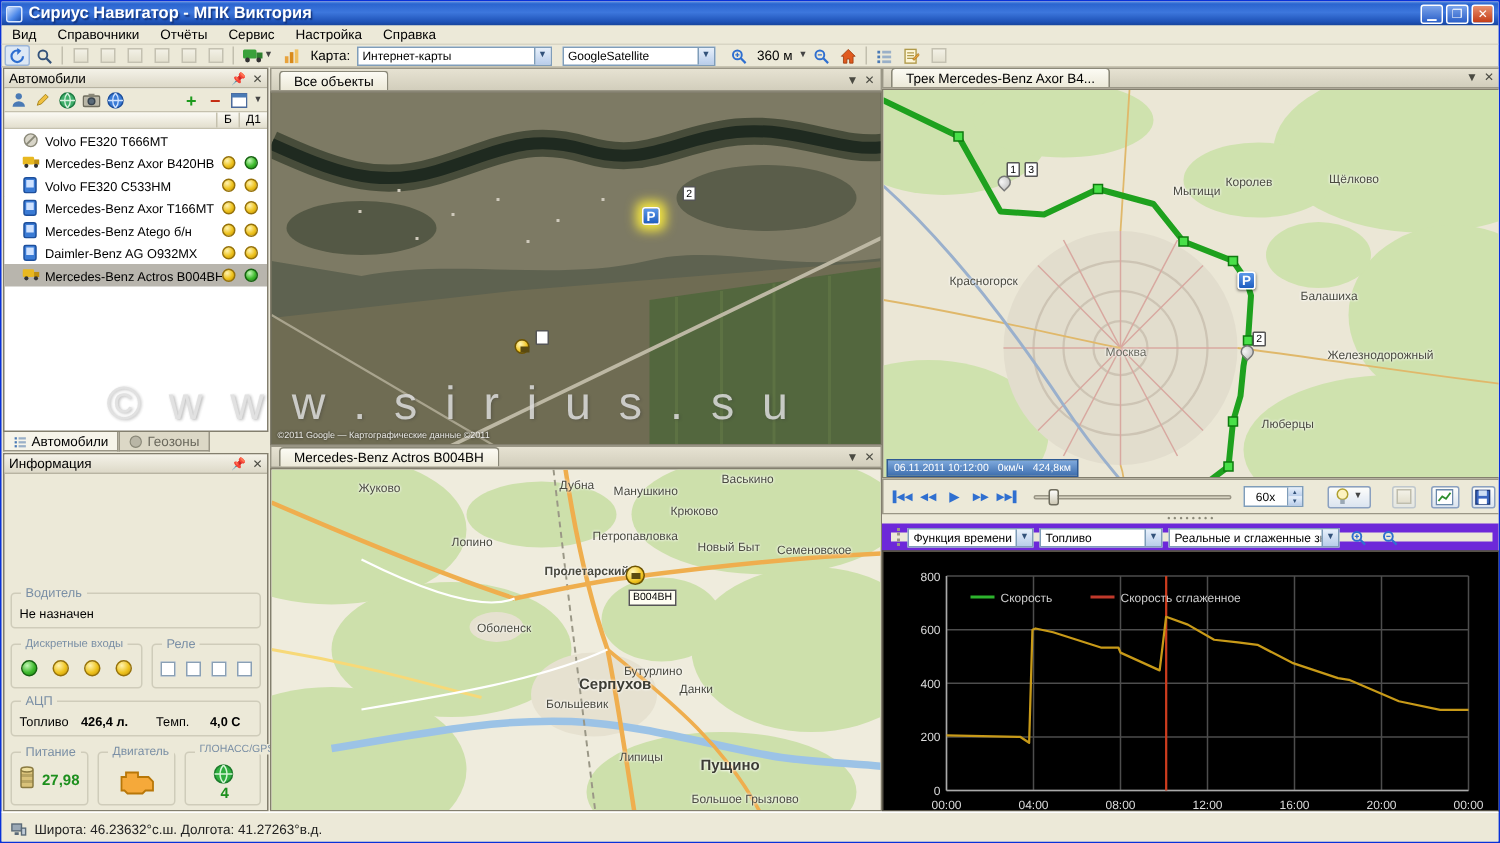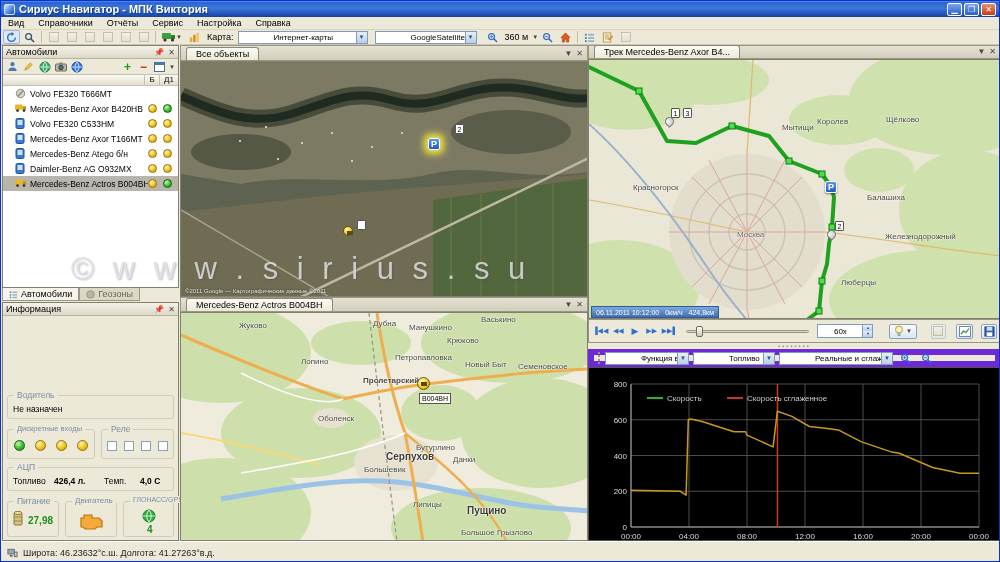--- a/index.html
+++ b/index.html
@@ -18,21 +18,21 @@
     background:linear-gradient(180deg,#7aa3ea,#2a5fc8);}
   .wbtn.close{background:linear-gradient(180deg,#e8906e,#c33c16);}
   .menubar{position:absolute;left:0;top:16px;width:100%;height:13px;background:#ece9d8;border-bottom:1px solid #d8d5c4;display:flex;align-items:center;}
   .menu-item{padding:0 7px;font-size:9px;}
   .toolbar{position:absolute;left:0;top:29px;width:100%;height:15px;display:flex;align-items:center;gap:1px;padding-left:2px;border-bottom:1px solid #c9c5b2;background:#ece9d8;}
   .tbtn{width:17px;height:14px;display:flex;align-items:center;justify-content:center;border:1px solid transparent;border-radius:2px;}
   .tbtn.framed{border-color:#9db6d8;background:#dde8f5;}
   .tbtn.dis{opacity:.4;}
   .tsep{width:1px;height:12px;background:#c2bfae;margin:0 2px;}
   .tlabel{font-size:9px;padding:0 3px;}
-  .combo{height:13px;background:#fff;border:1px solid #7f9db9;display:flex;align-items:center;font-size:8px;padding-left:32px;}
+  .combo{height:13px;background:#fff;border:1px solid #7f9db9;display:flex;align-items:center;font-size:8px;}
   .combo .ctext{flex:1;padding:0 3px;white-space:nowrap;overflow:hidden;}
   .caret{width:11px;height:100%;background:linear-gradient(180deg,#e7f0fb,#b9cdea);border-left:1px solid #7f9db9;color:#33527a;
     font-size:6px;display:flex;align-items:center;justify-content:center;}
   .gsq{width:10px;height:10px;border:1px solid #8a8878;background:linear-gradient(180deg,#fdfdfb,#d8d4c2);}
 
   
   .panel{position:absolute;border:1px solid #837f6e;background:#fff;}
   .tabstrip{position:absolute;background:linear-gradient(180deg,#e6e2d2,#d2cebc);border:1px solid #9a9686;display:flex;align-items:flex-end;}
   .dtab{background:linear-gradient(180deg,#fcfbf4,#ece9d8);border:1px solid #8a8878;border-bottom:none;border-radius:3px 3px 0 0;
     padding:1px 9px 1px 9px;font-size:9px;margin-left:5px;white-space:nowrap;}
@@ -85,21 +85,21 @@
     text-shadow:1px 1px 2px rgba(60,60,60,.4);pointer-events:none;white-space:nowrap;}
   .attr{position:absolute;left:4px;bottom:2px;font-size:6px;color:#fff;opacity:.85;text-shadow:0 0 2px #000;}
 
   
   .playbar{position:absolute;background:#ece9d8;border:1px solid #9a9686;display:flex;align-items:center;gap:2px;padding:0 3px;}
   .pbtn{width:17px;height:15px;display:flex;align-items:center;justify-content:center;color:#2f6fd0;font-size:7px;border:1px solid transparent;border-radius:2px;}
   .slider{position:relative;width:146px;height:14px;margin:0 6px;}
   .slider .trk{position:absolute;left:0;right:0;top:6px;height:3px;background:#d8d4c2;border:1px solid #9a9686;border-radius:2px;}
   .slider .thumb{position:absolute;left:10px;top:2px;width:7px;height:11px;background:linear-gradient(180deg,#fdfdfb,#cfcab6);border:1px solid #6f6d5e;border-radius:2px;}
   .spin{display:flex;height:14px;border:1px solid #7f9db9;background:#fff;align-items:center;}
-  .spin .sval{width:44px;text-align:center;font-size:8px;}
+  .spin .sval{width:28px;text-align:center;font-size:8px;}
   .spin .arr{width:10px;height:100%;display:flex;flex-direction:column;border-left:1px solid #7f9db9;}
   .spin .arr span{flex:1;font-size:4px;line-height:6px;text-align:center;background:linear-gradient(180deg,#e7f0fb,#b9cdea);color:#33527a;}
   .sqbtn{height:15px;border:1px solid #8aa0c0;border-radius:2px;background:linear-gradient(180deg,#fdfdfb,#dbe4f0);display:flex;align-items:center;justify-content:center;}
   .charttb{position:absolute;background:#ece9d8;border:6px solid #6d28d9;display:flex;align-items:center;gap:4px;padding:0 4px;}
   .grip{width:3px;height:12px;border-left:2px dotted #9a9686;}
   .chartwrap{position:absolute;background:#000;border:1px solid #565246;}
   .splitter{position:absolute;background:#ece9d8;display:flex;align-items:center;justify-content:center;color:#8a8878;font-size:6px;letter-spacing:2px;}
 
   .statusbar{position:absolute;left:0;top:540px;width:100%;height:22px;background:#ece9d8;border-top:1px solid #fff;display:flex;align-items:center;padding:0 6px;gap:5px;}
   .statustext{font-size:9px;color:#222;}

